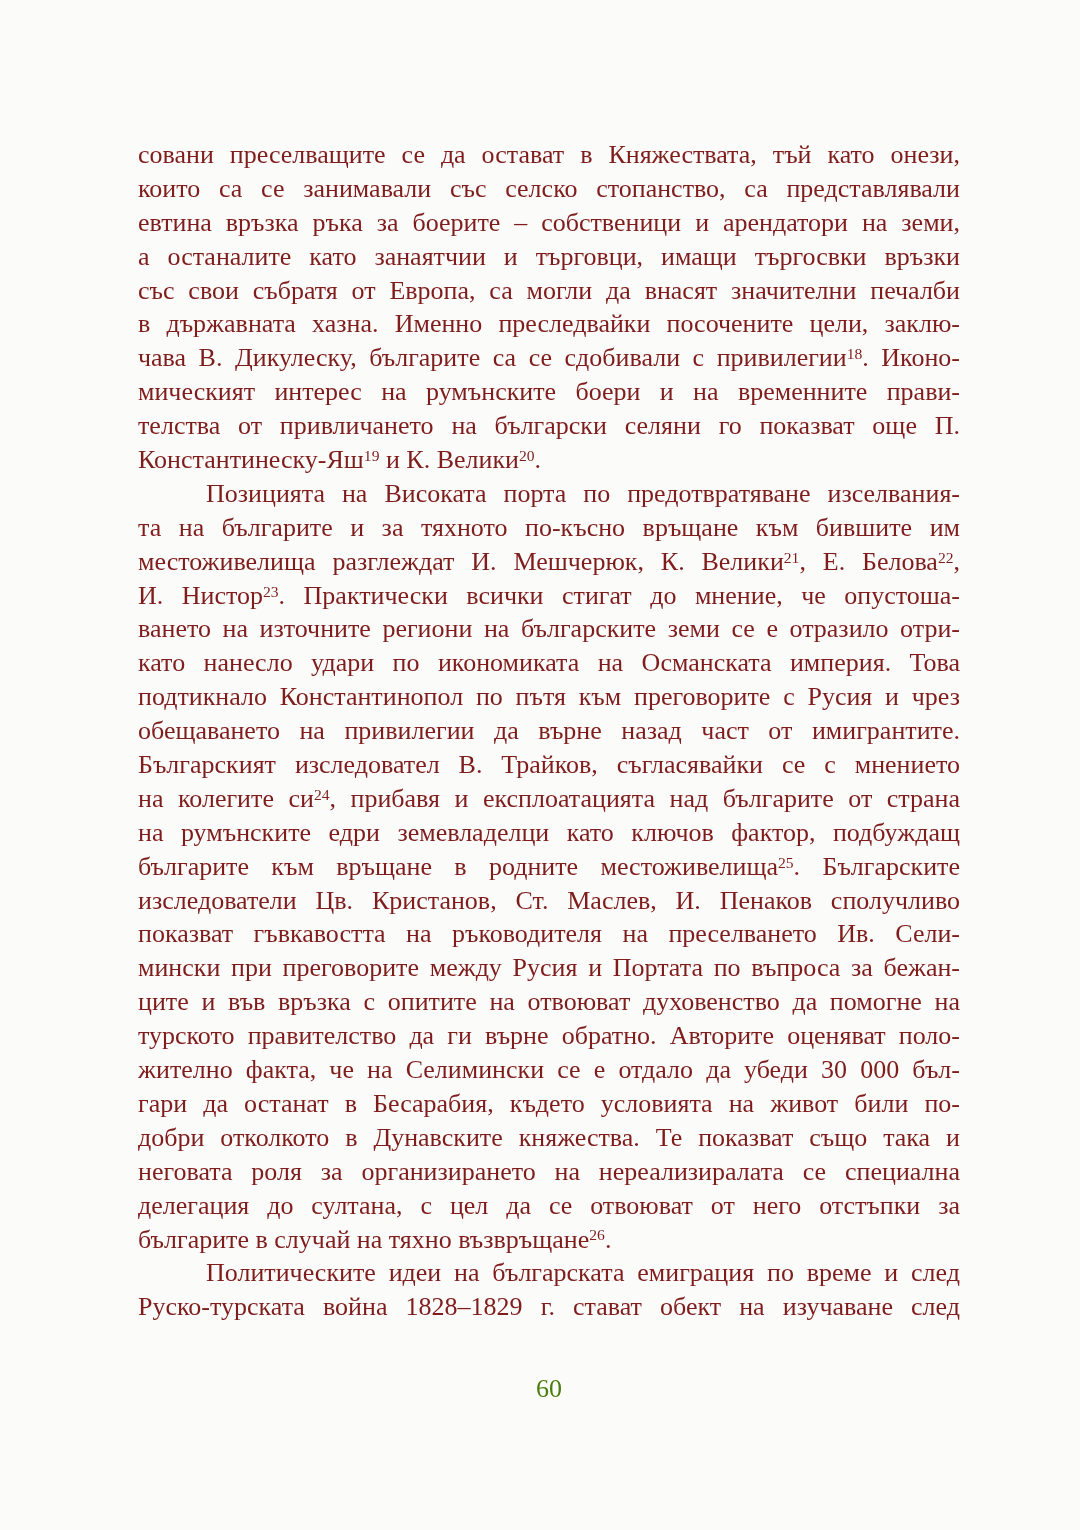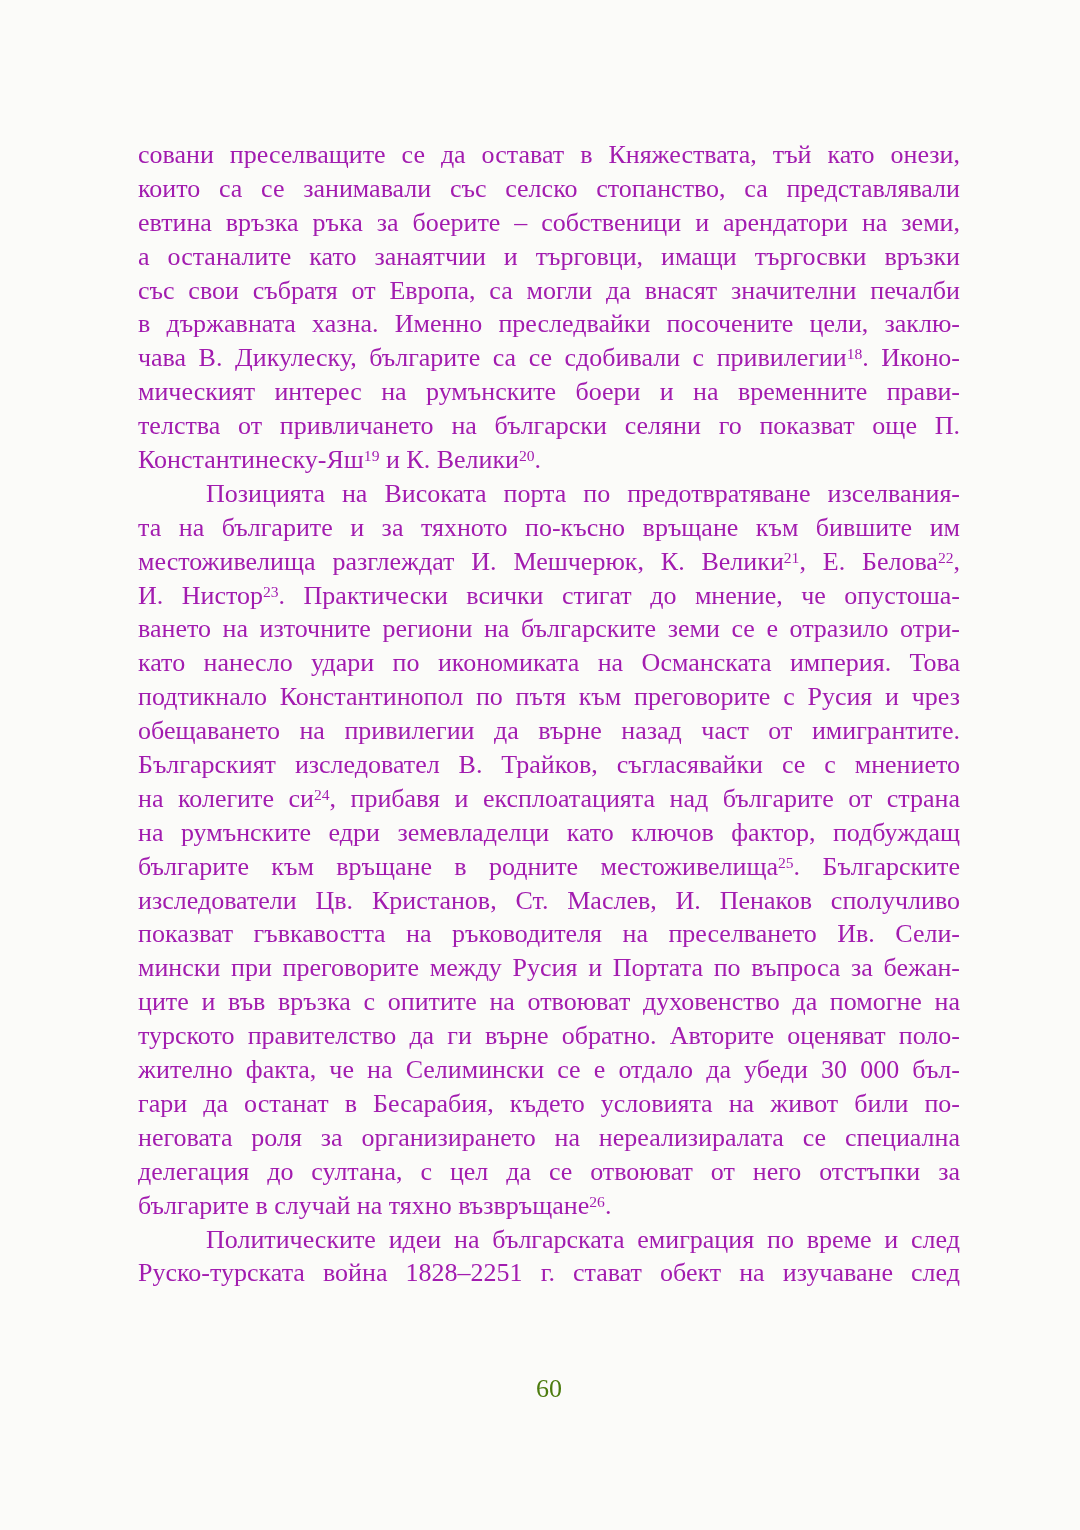--- a/index.html
+++ b/index.html
@@ -15,21 +15,21 @@
   .page {
     position: absolute;
     inset: 0;
   }
   .text-block {
     position: absolute;
     left: 138px;
     top: 138px;
     width: 822px;
     font-size: 26px;
-    color: #a21caf;
+    color: #7f1d1d;
   }
   .line {
     height: 33.9px;
     line-height: 33.9px;
     text-align: justify;
     text-align-last: justify;
   }
   .line.end { text-align-last: left; }
   .line.indent { text-indent: 68px; }
   .line sup {
@@ -76,20 +76,21 @@
       <div class="line"><span>на колегите си</span><sup>24</sup><span>, прибавя и експлоатацията над българите от страна</span></div>
       <div class="line"><span>на румънските едри земевладелци като ключов фактор, подбуждащ</span></div>
       <div class="line"><span>българите към връщане в родните местоживелища</span><sup>25</sup><span>. Българските</span></div>
       <div class="line"><span>изследователи Цв. Кристанов, Ст. Маслев, И. Пенаков сполучливо</span></div>
       <div class="line"><span>показват гъвкавостта на ръководителя на преселването Ив. Сели-</span></div>
       <div class="line"><span>мински при преговорите между Русия и Портата по въпроса за бежан-</span></div>
       <div class="line"><span>ците и във връзка с опитите на отвоюват духовенство да помогне на</span></div>
       <div class="line"><span>турското правителство да ги върне обратно. Авторите оценяват поло-</span></div>
       <div class="line"><span>жително факта, че на Селимински се е отдало да убеди 30 000 бъл-</span></div>
       <div class="line"><span>гари да останат в Бесарабия, където условията на живот били по-</span></div>
+      <div class="line"><span>добри отколкото в Дунавските княжества. Те показват също така и</span></div>
       <div class="line"><span>неговата роля за организирането на нереализиралата се специална</span></div>
       <div class="line"><span>делегация до султана, с цел да се отвоюват от него отстъпки за</span></div>
       <div class="line end"><span>българите в случай на тяхно възвръщане</span><sup>26</sup><span>.</span></div>
       <div class="line indent"><span>Политическите идеи на българската емиграция по време и след</span></div>
-      <div class="line"><span>Руско-турската война 1828–2251 г. стават обект на изучаване след</span></div>
+      <div class="line"><span>Руско-турската война 1828–1829 г. стават обект на изучаване след</span></div>
     </div>
   <div class="page-number">60</div>
 </div>
 
 </body></html>

